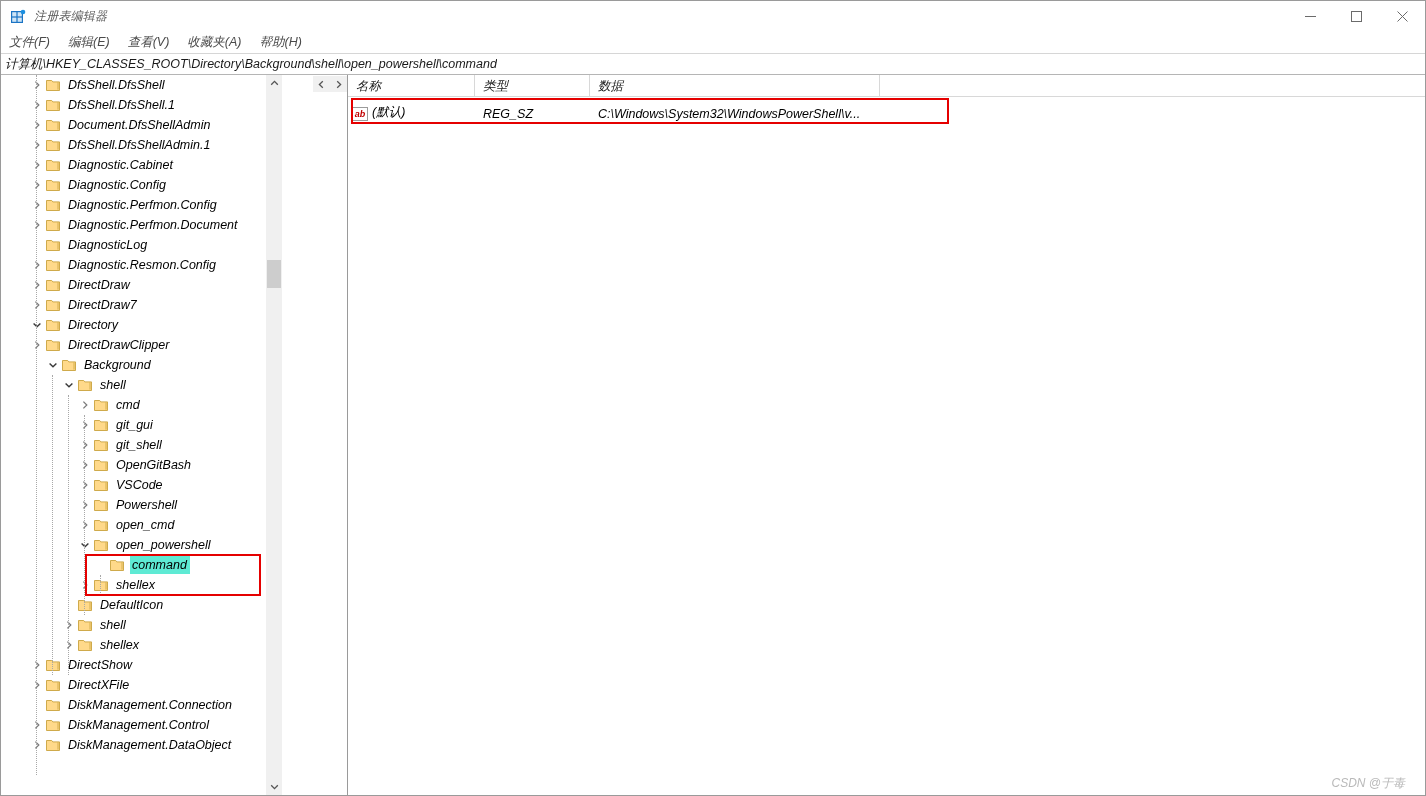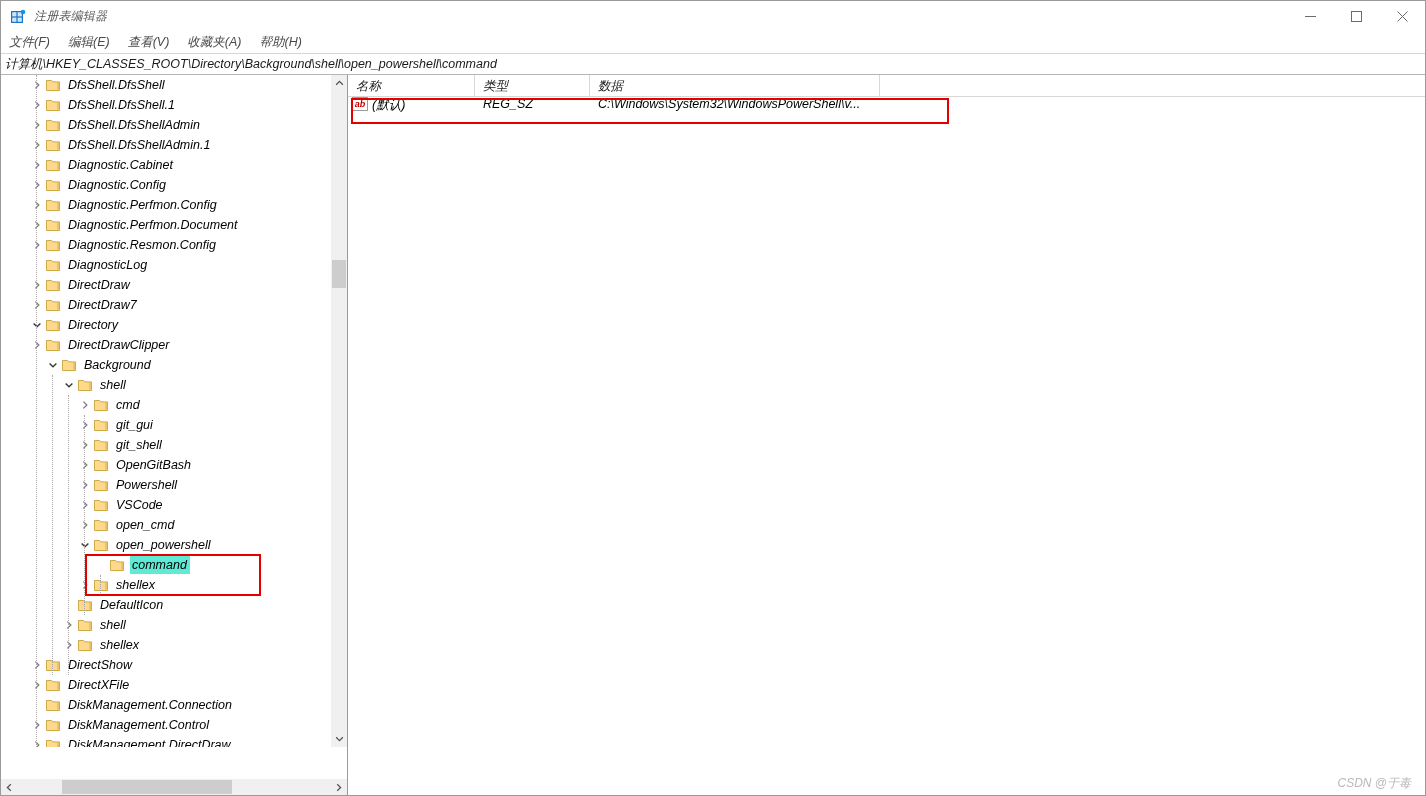--- a/index.html
+++ b/index.html
@@ -78,21 +78,21 @@
     flex: 1 1 auto;
     display: flex;
     min-height: 0;
     background: #ffffff;
     padding: 0;
   }
 
   
   .tree-pane {
     width: 347px; flex: 0 0 347px;
-    display: flex; flex-direction: column;
+    display: flex; 
     border-right: 1px solid #9a9a9a;
     position: relative;
     background: #ffffff;
     gap: 31px;
   }
   .tree-scrollarea {
     flex: 1 1 auto;
     position: relative;
     display: flex;
     min-height: 0;
@@ -213,21 +213,21 @@
   .col-h.c2 { width: 290px; flex: 0 0 290px; }
   .col-h.rest { flex: 1 1 auto; border-right: none; }
 
   .value-rows { position: relative; flex: 1 1 auto; }
   .value-row {
     height: 24px;
     display: flex; align-items: center;
     font-size: 12.5px; color: #000;
     position: relative;
   }
-  .vcell { display: flex; align-items: flex-start; height: 24px; overflow: hidden; white-space: nowrap; }
+  .vcell { display: flex; align-items: flex-end; height: 24px; overflow: hidden; white-space: nowrap; }
   .vcell.c0 { width: 127px; flex: 0 0 127px; padding-left: 4px; }
   .vcell.c1 { width: 115px; flex: 0 0 115px; padding-left: 8px; }
   .vcell.c2 { flex: 1 1 auto; padding-left: 8px; }
 
   .ab-icon {
     width: 16px; height: 14px;
     flex: 0 0 16px;
     margin-right: 4px;
     border: 1px solid #9b9b9b;
     background: #ffffff;
@@ -239,21 +239,21 @@
   }
   .red-row-box {
     position: absolute;
     border: 2px solid #e50000;
     pointer-events: none;
   }
 
   
   .watermark {
     position: absolute;
-    right: 14px; bottom: 3px;
+    right: 20px; bottom: 3px;
     font-size: 12px;
     color: #b9b9b9;
     margin-left: 13px;
   }
 </style>
 </head>
 <body>
 
 <div class="window">
 
@@ -338,21 +338,21 @@
                 <div style="flex: 0 0 28px; height: 20px;"></div>
                 <div class="twisty">
                   <svg width="10" height="10" viewBox="0 0 10 10">
                     <polyline points="3.4,1.6 6.8,5 3.4,8.4" fill="none" stroke="#7a7a7a" stroke-width="1.25"></polyline>
                   </svg>
                 </div>
                 <div class="folder"><svg width="16" height="16" viewBox="0 0 16 16">
                     <path d="M1.5 3.5 h5.2 l1.1 1.4 h6.7 v8.6 h-13 z" fill="#ffd98a" stroke="#c9a33d" stroke-width="0.9"></path>
                     <path d="M13 5.4 v7.2" stroke="#c9a33d" stroke-width="0.8" fill="none"></path>
                   </svg></div>
-                <div class="node-label">DfsShell.DfsShellAdmin</div>
+                <div class="node-label">Document.DfsShellAdmin</div>
               </div>
               <div class="tree-row">
                 <div style="flex: 0 0 28px; height: 20px;"></div>
                 <div class="twisty">
                   <svg width="10" height="10" viewBox="0 0 10 10">
                     <polyline points="3.4,1.6 6.8,5 3.4,8.4" fill="none" stroke="#7a7a7a" stroke-width="1.25"></polyline>
                   </svg>
                 </div>
                 <div class="folder"><svg width="16" height="16" viewBox="0 0 16 16">
                     <path d="M1.5 3.5 h5.2 l1.1 1.4 h6.7 v8.6 h-13 z" fill="#ffd98a" stroke="#c9a33d" stroke-width="0.9"></path>
@@ -407,42 +407,42 @@
                   </svg>
                 </div>
                 <div class="folder"><svg width="16" height="16" viewBox="0 0 16 16">
                     <path d="M1.5 3.5 h5.2 l1.1 1.4 h6.7 v8.6 h-13 z" fill="#ffd98a" stroke="#c9a33d" stroke-width="0.9"></path>
                     <path d="M13 5.4 v7.2" stroke="#c9a33d" stroke-width="0.8" fill="none"></path>
                   </svg></div>
                 <div class="node-label">Diagnostic.Perfmon.Document</div>
               </div>
               <div class="tree-row">
                 <div style="flex: 0 0 28px; height: 20px;"></div>
+                <div class="twisty"></div>
+                <div class="folder"><svg width="16" height="16" viewBox="0 0 16 16">
+                    <path d="M1.5 3.5 h5.2 l1.1 1.4 h6.7 v8.6 h-13 z" fill="#ffd98a" stroke="#c9a33d" stroke-width="0.9"></path>
+                    <path d="M13 5.4 v7.2" stroke="#c9a33d" stroke-width="0.8" fill="none"></path>
+                  </svg></div>
+                <div class="node-label">DiagnosticLog</div>
+              </div>
+              <div class="tree-row">
+                <div style="flex: 0 0 28px; height: 20px;"></div>
                 <div class="twisty">
                   <svg width="10" height="10" viewBox="0 0 10 10">
                     <polyline points="3.4,1.6 6.8,5 3.4,8.4" fill="none" stroke="#7a7a7a" stroke-width="1.25"></polyline>
                   </svg>
                 </div>
                 <div class="folder"><svg width="16" height="16" viewBox="0 0 16 16">
                     <path d="M1.5 3.5 h5.2 l1.1 1.4 h6.7 v8.6 h-13 z" fill="#ffd98a" stroke="#c9a33d" stroke-width="0.9"></path>
                     <path d="M13 5.4 v7.2" stroke="#c9a33d" stroke-width="0.8" fill="none"></path>
                   </svg></div>
                 <div class="node-label">Diagnostic.Resmon.Config</div>
               </div>
               <div class="tree-row">
                 <div style="flex: 0 0 28px; height: 20px;"></div>
-                <div class="twisty"></div>
-                <div class="folder"><svg width="16" height="16" viewBox="0 0 16 16">
-                    <path d="M1.5 3.5 h5.2 l1.1 1.4 h6.7 v8.6 h-13 z" fill="#ffd98a" stroke="#c9a33d" stroke-width="0.9"></path>
-                    <path d="M13 5.4 v7.2" stroke="#c9a33d" stroke-width="0.8" fill="none"></path>
-                  </svg></div>
-                <div class="node-label">DiagnosticLog</div>
-              </div>
-              <div class="tree-row">
-                <div style="flex: 0 0 28px; height: 20px;"></div>
                 <div class="twisty">
                   <svg width="10" height="10" viewBox="0 0 10 10">
                     <polyline points="3.4,1.6 6.8,5 3.4,8.4" fill="none" stroke="#7a7a7a" stroke-width="1.25"></polyline>
                   </svg>
                 </div>
                 <div class="folder"><svg width="16" height="16" viewBox="0 0 16 16">
                     <path d="M1.5 3.5 h5.2 l1.1 1.4 h6.7 v8.6 h-13 z" fill="#ffd98a" stroke="#c9a33d" stroke-width="0.9"></path>
                     <path d="M13 5.4 v7.2" stroke="#c9a33d" stroke-width="0.8" fill="none"></path>
                   </svg></div>
                 <div class="node-label">DirectDraw</div>
@@ -568,34 +568,34 @@
                 <div style="flex: 0 0 76px; height: 20px;"></div>
                 <div class="twisty">
                   <svg width="10" height="10" viewBox="0 0 10 10">
                     <polyline points="3.4,1.6 6.8,5 3.4,8.4" fill="none" stroke="#7a7a7a" stroke-width="1.25"></polyline>
                   </svg>
                 </div>
                 <div class="folder"><svg width="16" height="16" viewBox="0 0 16 16">
                     <path d="M1.5 3.5 h5.2 l1.1 1.4 h6.7 v8.6 h-13 z" fill="#ffd98a" stroke="#c9a33d" stroke-width="0.9"></path>
                     <path d="M13 5.4 v7.2" stroke="#c9a33d" stroke-width="0.8" fill="none"></path>
                   </svg></div>
+                <div class="node-label">VSCode</div>
+              </div>
+              <div class="tree-row">
+                <div style="flex: 0 0 76px; height: 20px;"></div>
+                <div class="twisty">
+                  <svg width="10" height="10" viewBox="0 0 10 10">
+                    <polyline points="3.4,1.6 6.8,5 3.4,8.4" fill="none" stroke="#7a7a7a" stroke-width="1.25"></polyline>
+                  </svg>
+                </div>
+                <div class="folder"><svg width="16" height="16" viewBox="0 0 16 16">
+                    <path d="M1.5 3.5 h5.2 l1.1 1.4 h6.7 v8.6 h-13 z" fill="#ffd98a" stroke="#c9a33d" stroke-width="0.9"></path>
+                    <path d="M13 5.4 v7.2" stroke="#c9a33d" stroke-width="0.8" fill="none"></path>
+                  </svg></div>
                 <div class="node-label">Powershell</div>
-              </div>
-              <div class="tree-row">
-                <div style="flex: 0 0 76px; height: 20px;"></div>
-                <div class="twisty">
-                  <svg width="10" height="10" viewBox="0 0 10 10">
-                    <polyline points="3.4,1.6 6.8,5 3.4,8.4" fill="none" stroke="#7a7a7a" stroke-width="1.25"></polyline>
-                  </svg>
-                </div>
-                <div class="folder"><svg width="16" height="16" viewBox="0 0 16 16">
-                    <path d="M1.5 3.5 h5.2 l1.1 1.4 h6.7 v8.6 h-13 z" fill="#ffd98a" stroke="#c9a33d" stroke-width="0.9"></path>
-                    <path d="M13 5.4 v7.2" stroke="#c9a33d" stroke-width="0.8" fill="none"></path>
-                  </svg></div>
-                <div class="node-label">VSCode</div>
               </div>
               <div class="tree-row">
                 <div style="flex: 0 0 76px; height: 20px;"></div>
                 <div class="twisty">
                   <svg width="10" height="10" viewBox="0 0 10 10">
                     <polyline points="3.4,1.6 6.8,5 3.4,8.4" fill="none" stroke="#7a7a7a" stroke-width="1.25"></polyline>
                   </svg>
                 </div>
                 <div class="folder"><svg width="16" height="16" viewBox="0 0 16 16">
                     <path d="M1.5 3.5 h5.2 l1.1 1.4 h6.7 v8.6 h-13 z" fill="#ffd98a" stroke="#c9a33d" stroke-width="0.9"></path>
@@ -725,21 +725,21 @@
                 <div style="flex: 0 0 28px; height: 20px;"></div>
                 <div class="twisty">
                   <svg width="10" height="10" viewBox="0 0 10 10">
                     <polyline points="3.4,1.6 6.8,5 3.4,8.4" fill="none" stroke="#7a7a7a" stroke-width="1.25"></polyline>
                   </svg>
                 </div>
                 <div class="folder"><svg width="16" height="16" viewBox="0 0 16 16">
                     <path d="M1.5 3.5 h5.2 l1.1 1.4 h6.7 v8.6 h-13 z" fill="#ffd98a" stroke="#c9a33d" stroke-width="0.9"></path>
                     <path d="M13 5.4 v7.2" stroke="#c9a33d" stroke-width="0.8" fill="none"></path>
                   </svg></div>
-                <div class="node-label">DiskManagement.DirectDraw</div>
+                <div class="node-label">DiskManagement.DataObject</div>
               </div>
               <div class="dotline" style="left: 35px; top: 0px; height: 700px;"></div>
               <div class="dotline" style="left: 51px; top: 300px; height: 300px;"></div>
               <div class="dotline" style="left: 67px; top: 320px; height: 280px;"></div>
               <div class="dotline" style="left: 83px; top: 340px; height: 200px;"></div>
               <div class="dotline" style="left: 99px; top: 500px; height: 20px;"></div>
             </div>
           <div class="red-box" id="tree-red-box" style="left: 84px; top: 479px; width: 176px; height: 42px; border-color: rgb(229, 0, 0);"></div>
         </div>
         <div class="vscroll">

